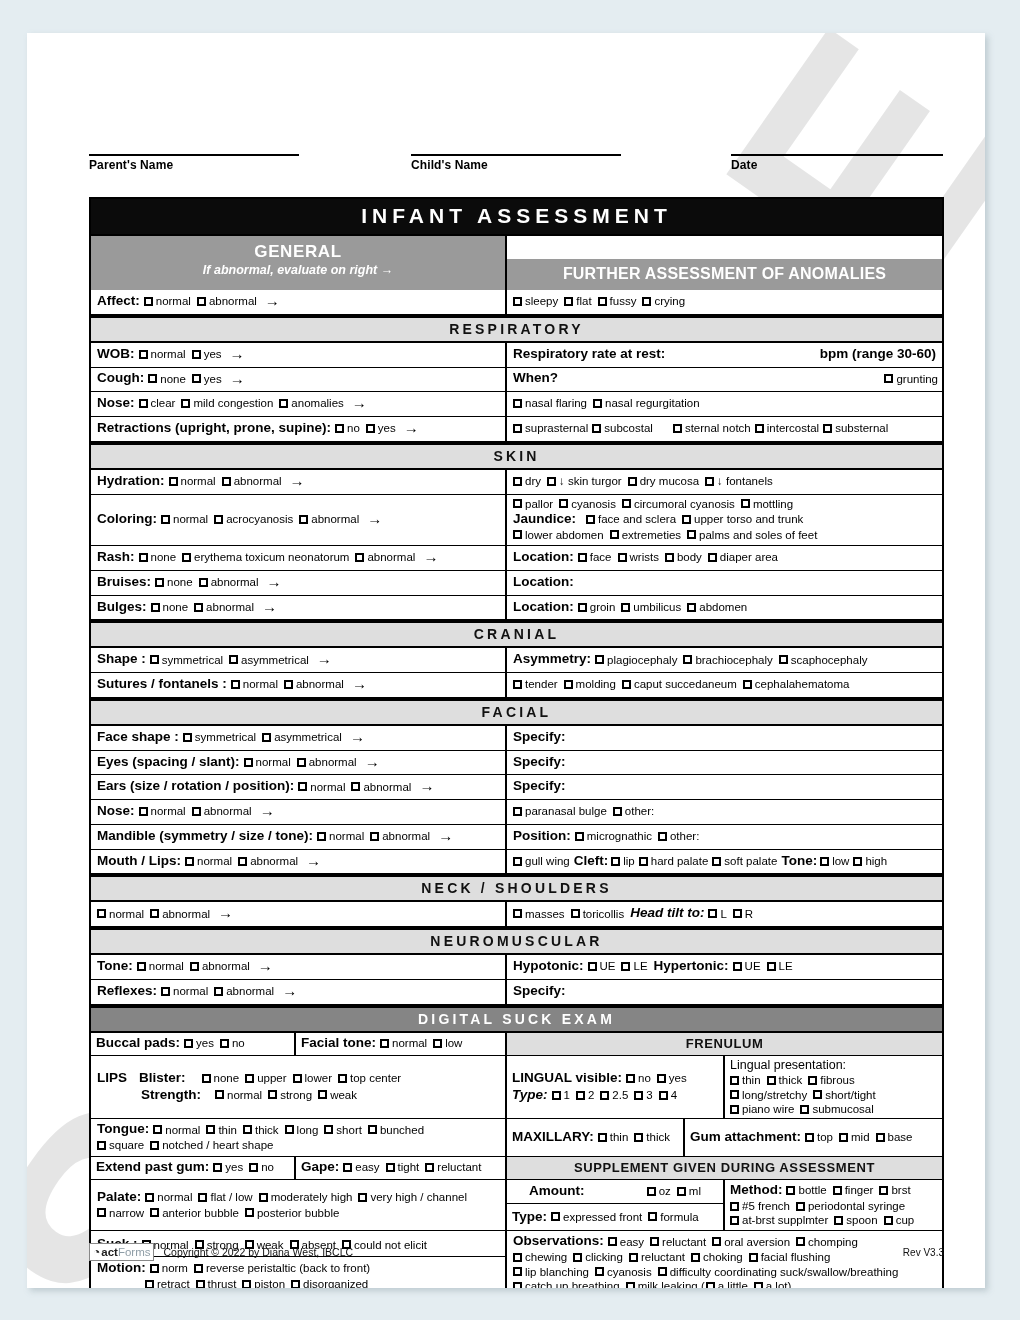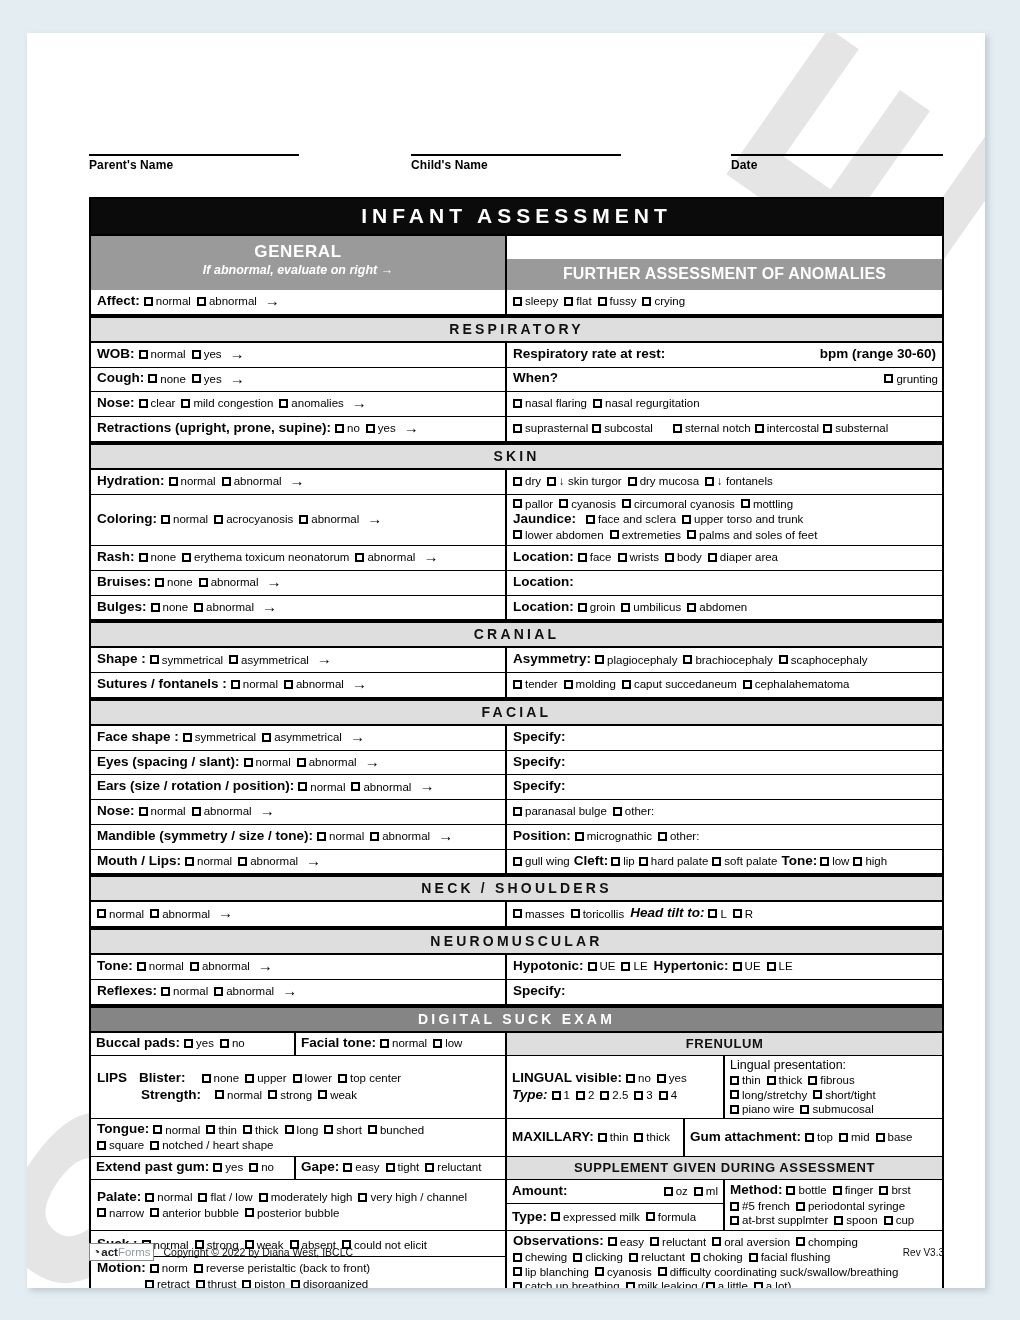--- a/index.html
+++ b/index.html
@@ -1240,39 +1240,39 @@
               </span>
             <span class="opt">
                 <i class="cb"></i>
                 <span>posterior bubble</span>
               </span>
           </div>
         </div>
         <div class="cR" style="padding:0;">
           <div class="nested" style="height:100%;">
             <div class="nb bd" style="width:218px; padding:0;">
-              <div style="border-bottom:1.6px solid #000; padding:3px 5px;">
+              <div style="border-bottom:1.6px solid #000; padding:3px 22px;">
                 <div class="cell-line">
                   <span class="lead">Amount:</span>
                   <span class="opt" style="margin-left:auto;">
                       <i class="cb"></i>
                       <span>oz</span>
                     </span>
                   <span class="opt lastm">
                       <i class="cb"></i>
                       <span>ml</span>
                     </span>
                 </div>
               </div>
               <div style="padding:5px 5px;">
                 <div class="cell-line">
                   <span class="lead">Type:</span>
                   <span class="opt">
                       <i class="cb"></i>
-                      <span>expressed milk</span>
+                      <span>expressed front</span>
                     </span>
                   <span class="opt lastm">
                       <i class="cb"></i>
                       <span>formula</span>
                     </span>
                 </div>
               </div>
             </div>
             <div class="nb" style="flex:1;">
               <div class="cell-line">

